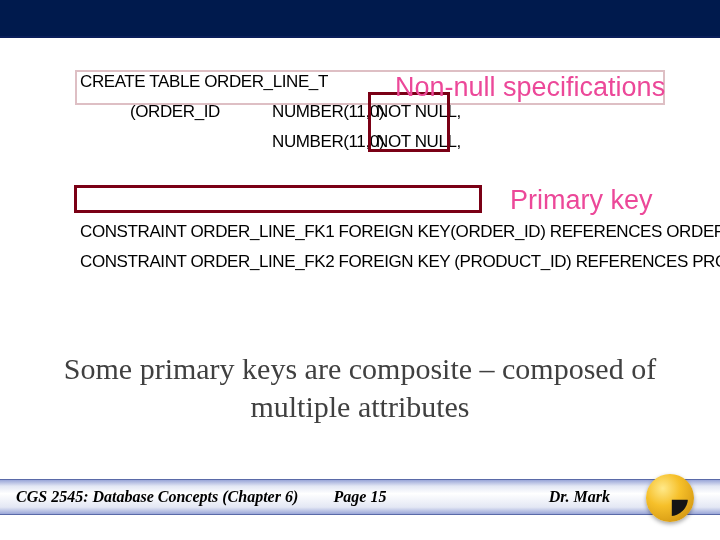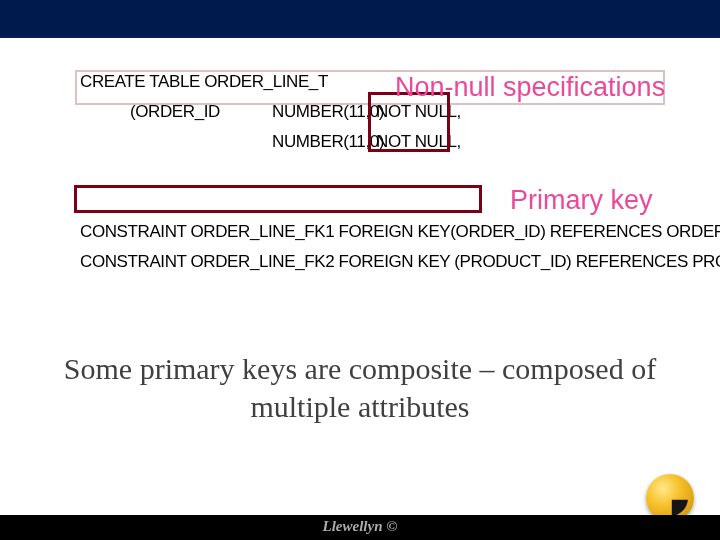--- a/index.html
+++ b/index.html
@@ -138,18 +138,22 @@
 
   <div class="highlight" style="top:92px;left:368px;width:82px;height:60px"></div>
   <div class="highlight" style="top:185px;left:74px;width:408px;height:28px"></div>
   <div class="highlight" style="top:70px;left:75px;width:590px;height:35px;border-color:rgba(122,0,21,0.25);border-width:2px"></div>
 
   <div class="annot" style="top:72px;left:395px">Non-null specifications</div>
   <div class="annot" style="top:185px;left:510px">Primary key</div>
 
   <div class="body-text">Some primary keys are composite – composed of multiple attributes</div>
 
+  <div class="footer-band">
+    <span class="ft ft-left">CGS 2545: Database Concepts  (Chapter 6)</span>
+    <span class="ft ft-center">Page 15</span>
+    <span class="ft ft-right">Dr. Mark</span>
+  </div>
 
   <div class="logo"></div>
 
-  <div class="cutoff">Llewellyn ©</div>
 
 </div>
 
 </body></html>

